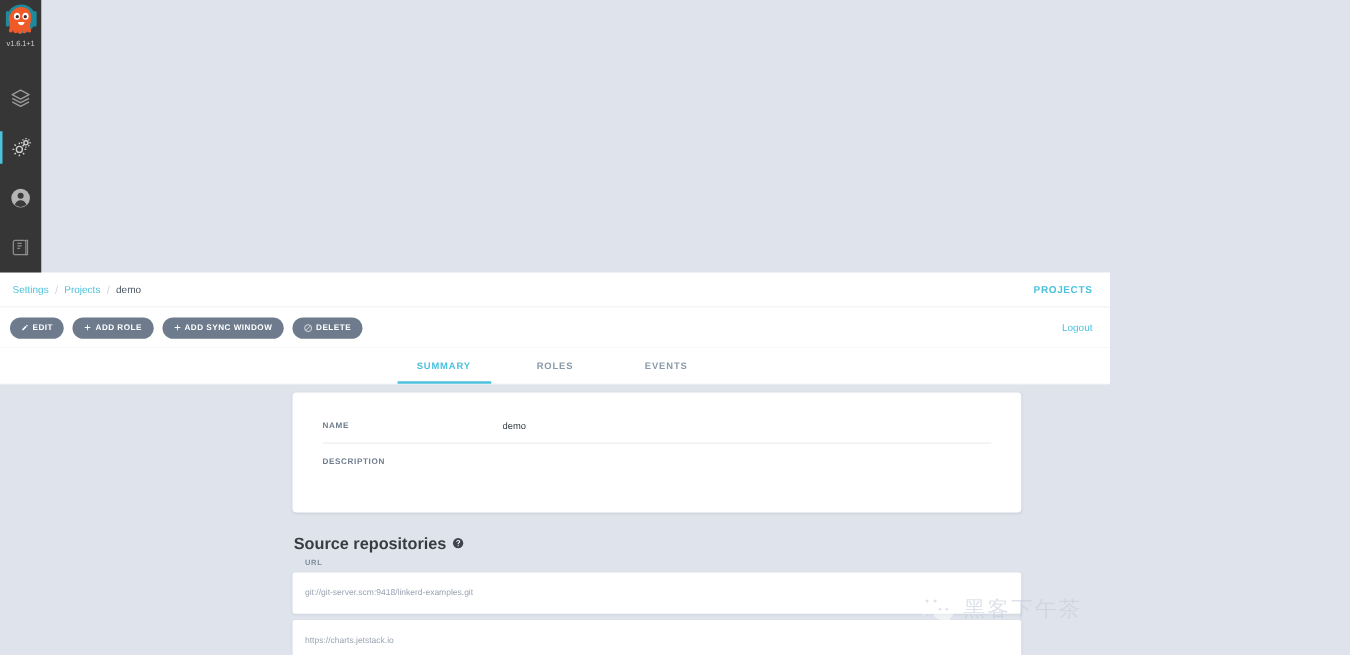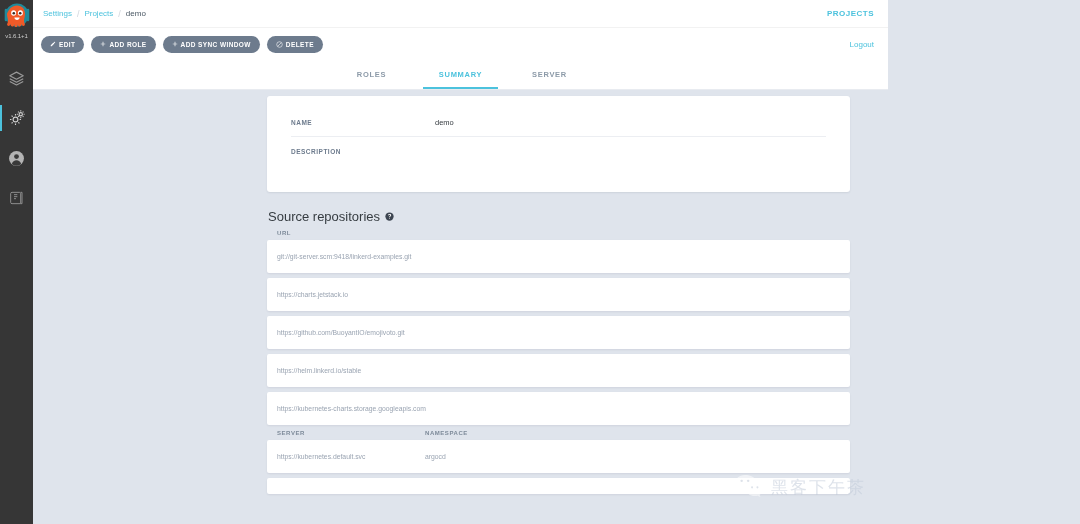--- a/index.html
+++ b/index.html
@@ -2,21 +2,21 @@
 <html><head>
 <meta charset="utf-8">
 <style>
   * { box-sizing: border-box; margin: 0; padding: 0; }
   html, body {
     width: 1080px; height: 524px;
     overflow: hidden;
     font-family: "Liberation Sans", sans-serif;
     background: #dfe4ec;
   }
-  .app { position: relative; width: 888px; height: 524px; display: flex; }
+  .app { position: relative; width: 888px; height: 524px; display: flex; flex-direction: column; }
 
   
   .sidebar {
     width: 33px; height: 524px;
     background: #363636;
     flex: 0 0 33px;
     display: flex; flex-direction: column; align-items: center;
     position: relative;
     z-index: 5;
   }
@@ -123,21 +123,21 @@
   }
   .kv-row.last { border-bottom: none; }
   .kv-key {
     width: 144px; flex: 0 0 144px;
     font-size: 6.5px; letter-spacing: .5px; color: #6d7b8d; font-weight: bold;
   }
   .kv-val { font-size: 7.5px; color: #363c41; }
 
   .section-title {
     display: flex; align-items: center; gap: 5px;
-    font-size: 13px; color: #363c41; font-weight: normal;
+    font-size: 13px; color: #363c41; font-weight: bold;
     margin: 17px 0 6px 1px;
   }
   .help-icon { display: block; }
 
   .col-head {
     display: flex; padding: 0 0 4px 10px;
     font-size: 6px; letter-spacing: .55px; color: #7d8a99; font-weight: bold;
   }
   .col-url { width: 100%; }
   .col-server { width: 148px; flex: 0 0 148px; }
@@ -270,23 +270,23 @@
           <path d="M6.5 17.5 17.5 6.5" stroke="#ffffff" stroke-width="2"></path>
         </svg>
         <span>DELETE</span>
       </button>
 
       <div class="actionbar-spacer"></div>
       <a class="logout-link" href="#">Logout</a>
     </div>
 
     <div class="tabbar">
+      <div class="tab active">SUMMARY</div>
       <div class="tab">ROLES</div>
-      <div class="tab active">SUMMARY</div>
-      <div class="tab">SERVER</div>
+      <div class="tab">EVENTS</div>
     </div>
 
     <div class="pane">
       <div class="pane-inner">
         <div class="center-col">
 
           <div class="card summary-card">
             <div class="kv-row">
               <div class="kv-key">NAME</div>
               <div class="kv-val">demo</div>

